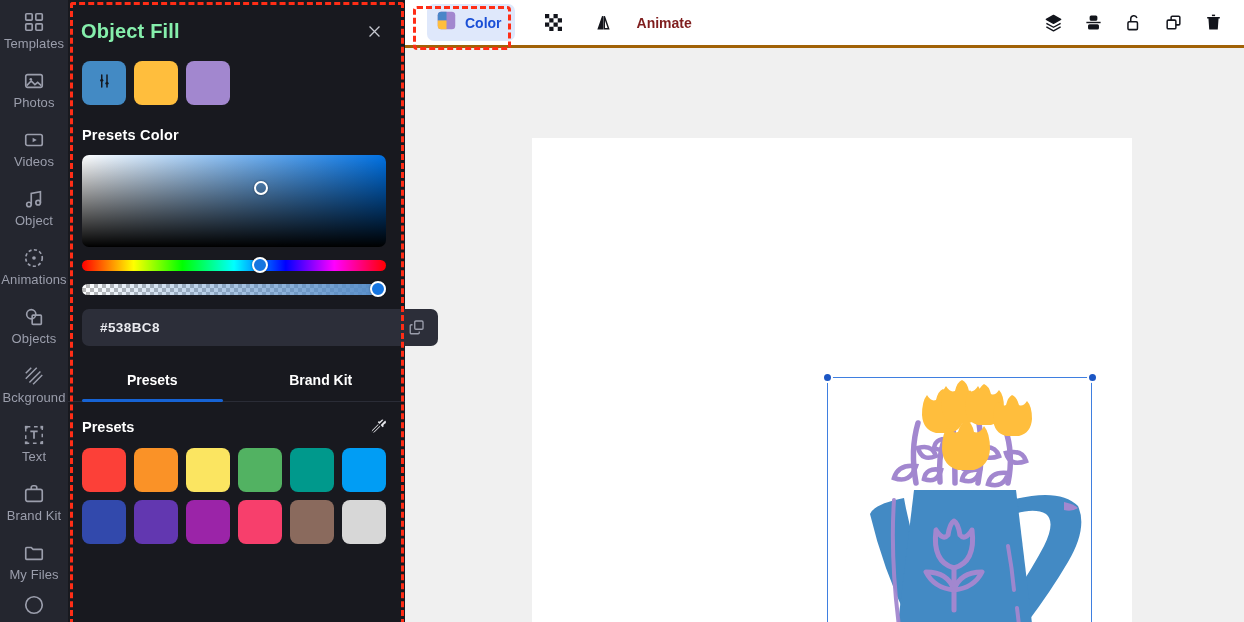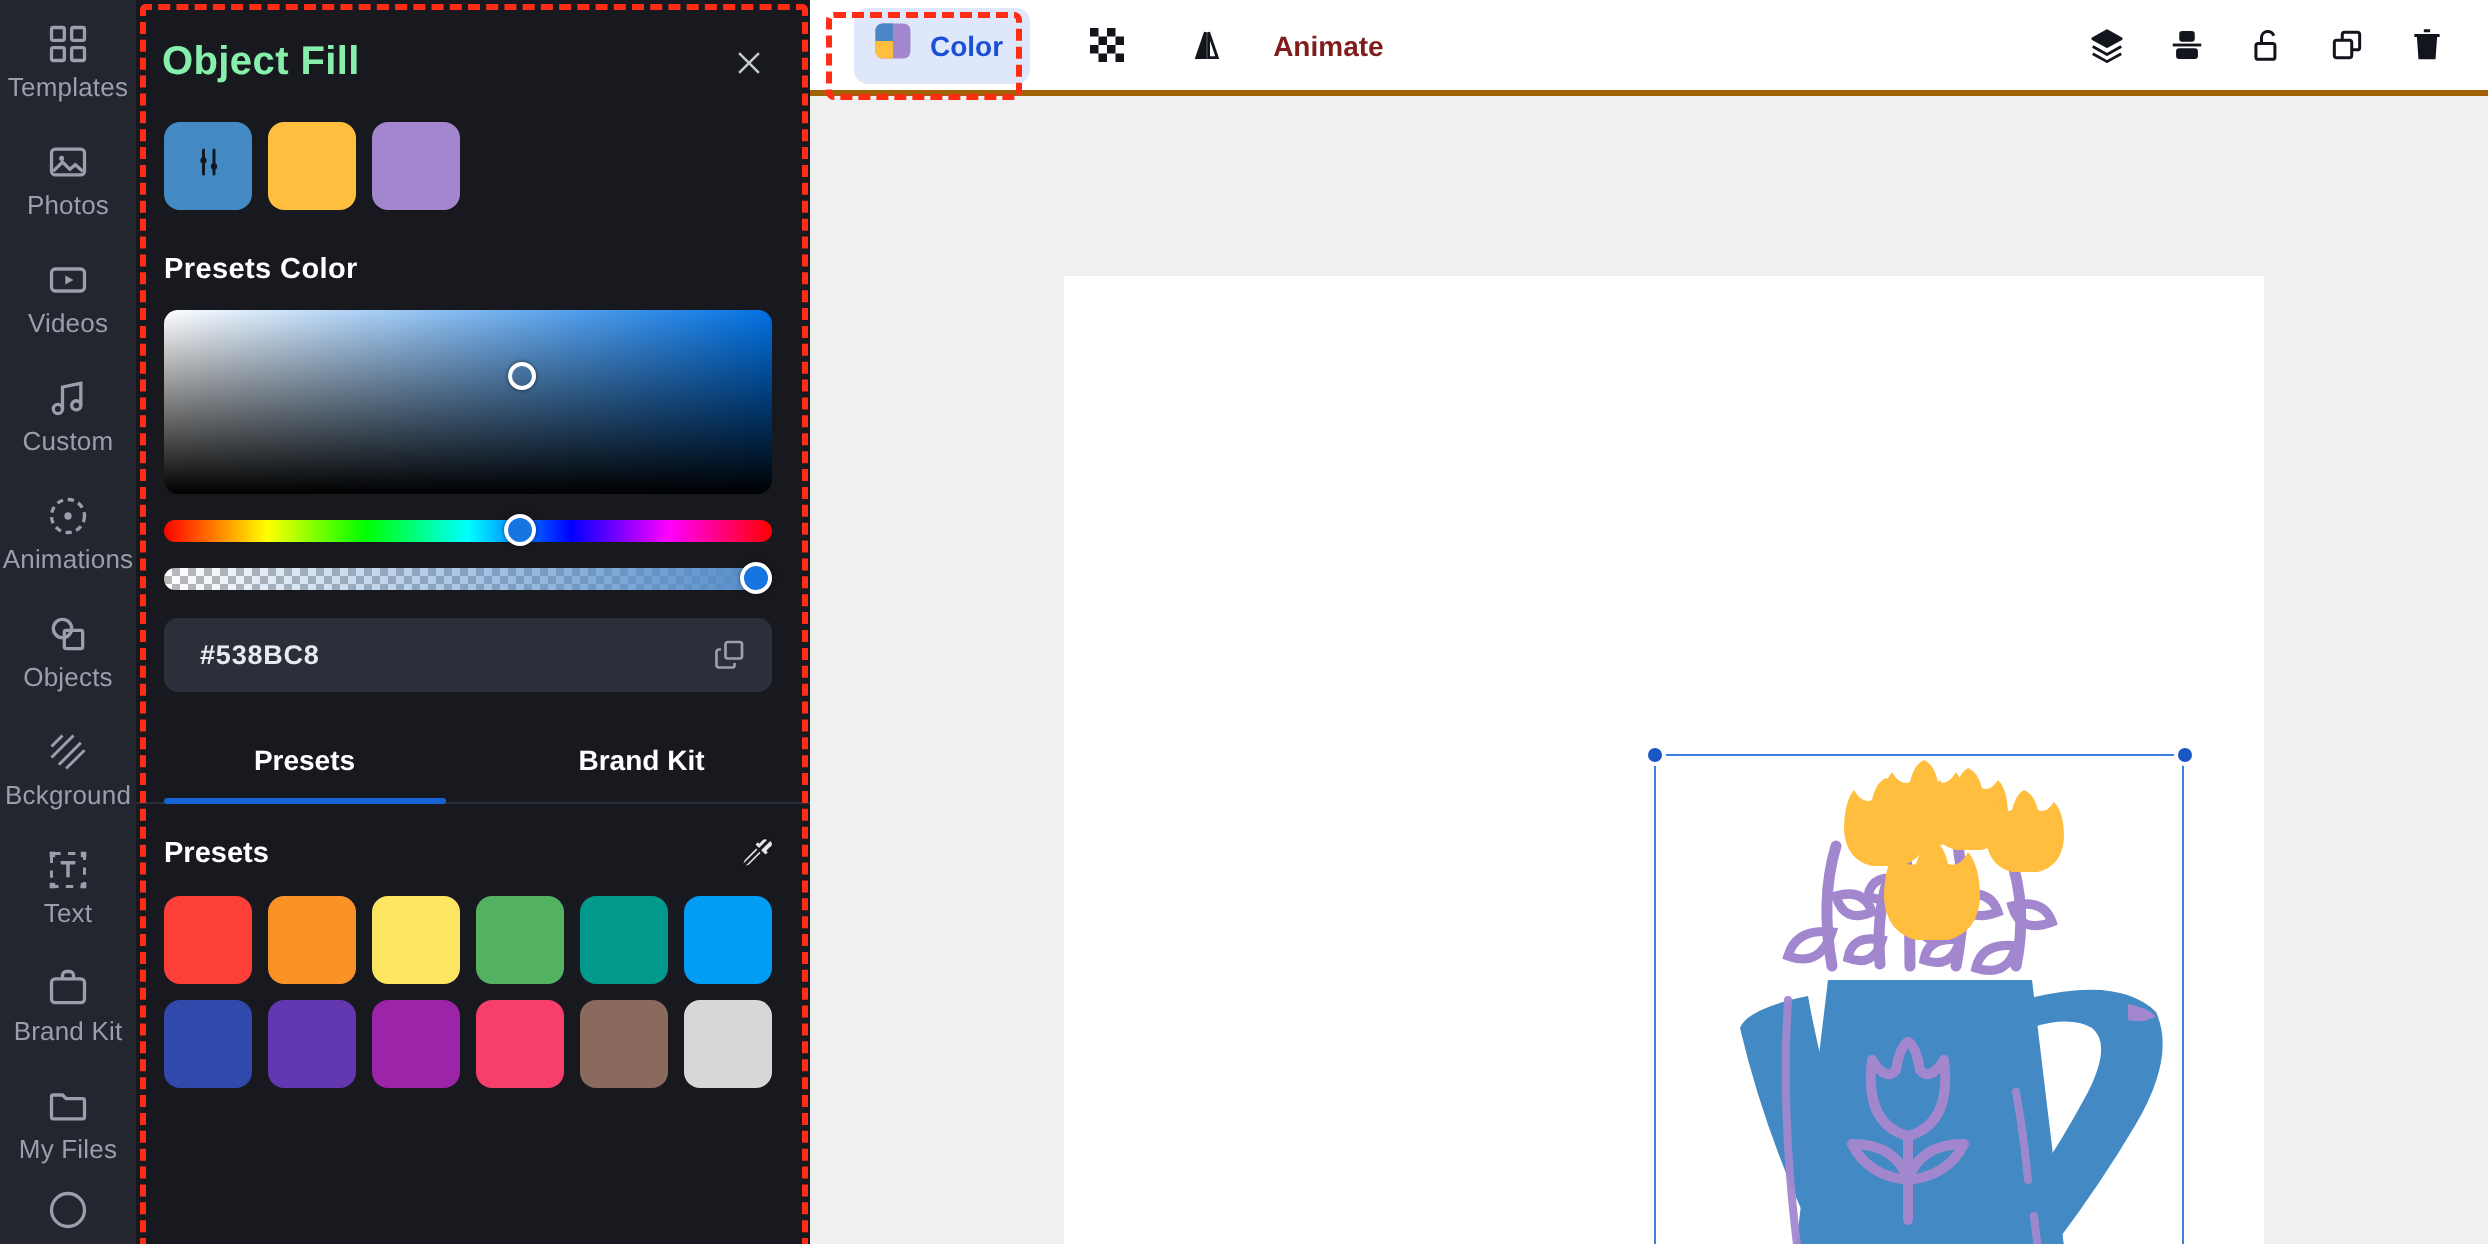--- a/index.html
+++ b/index.html
@@ -127,21 +127,21 @@
     width: 16px; height: 16px; border-radius: 50%;
     border: 2.5px solid #ffffff;
     background: #1675e0;
     box-shadow: 0 0 2px rgba(0,0,0,.5);
     cursor: pointer;
   }
 
   .hex-field {
     position: relative;
     margin: 14px 0 0 14px;
-    width: 304px; height: 37px;
+    width: 356px; height: 37px;
     background: #2c2e39;
     border-radius: 7px;
     display: flex; align-items: center;
     cursor: text;
   }
   .hex-val {
     font-size: 13.5px; font-weight: bold; color: #e9eaef;
     padding-left: 18px; letter-spacing: .4px;
   }
   .hex-copy {
@@ -288,21 +288,21 @@
     </div>
 
     <div class="rail-item">
       <span class="rail-ico">
         <svg width="22" height="22" viewBox="0 0 24 24" fill="none" stroke="currentColor" stroke-width="1.8">
             <path d="M9 18V6l10-2v12"></path>
             <circle cx="6.5" cy="18" r="2.5"></circle>
             <circle cx="16.5" cy="16" r="2.5"></circle>
           </svg>
       </span>
-      <span class="rail-label">Custom</span>
+      <span class="rail-label">Object</span>
     </div>
 
     <div class="rail-item">
       <span class="rail-ico">
         <svg width="22" height="22" viewBox="0 0 24 24" fill="none" stroke="currentColor" stroke-width="1.8" stroke-dasharray="3.4 2.6">
             <circle cx="12" cy="12" r="9"></circle>
             <circle cx="12" cy="12" r="2" fill="currentColor" stroke="none"></circle>
           </svg>
       </span>
       <span class="rail-label">Animations</span>

